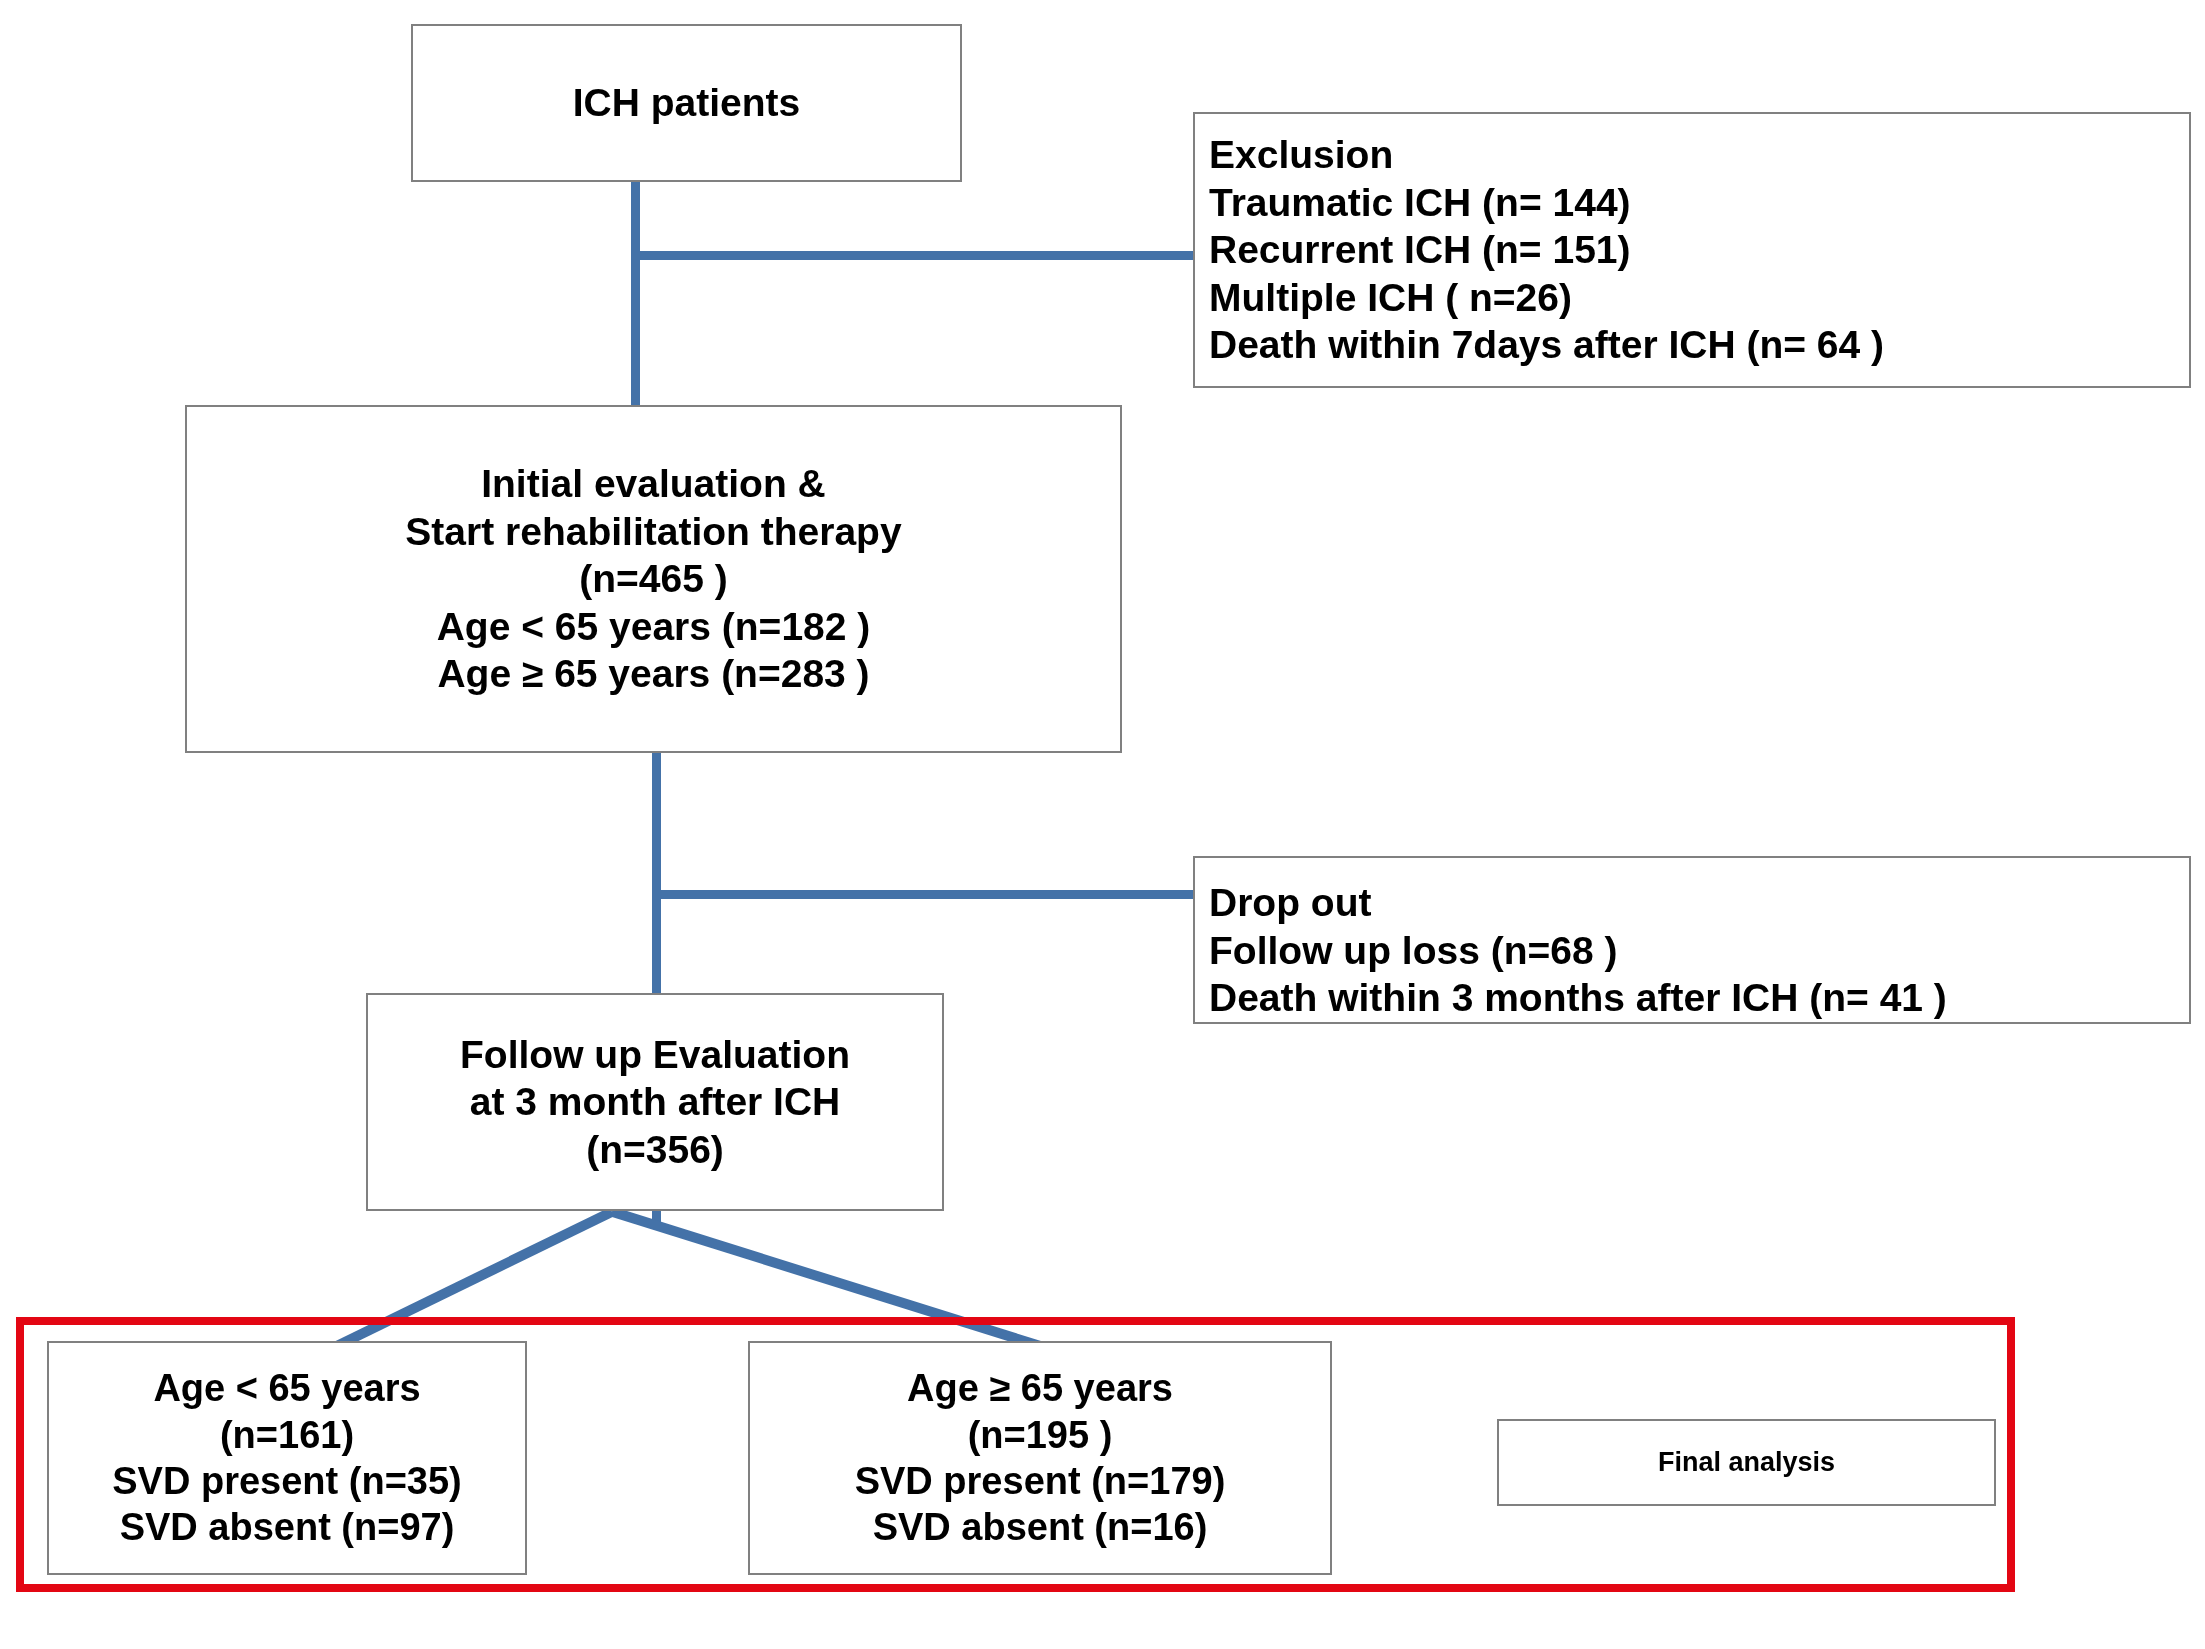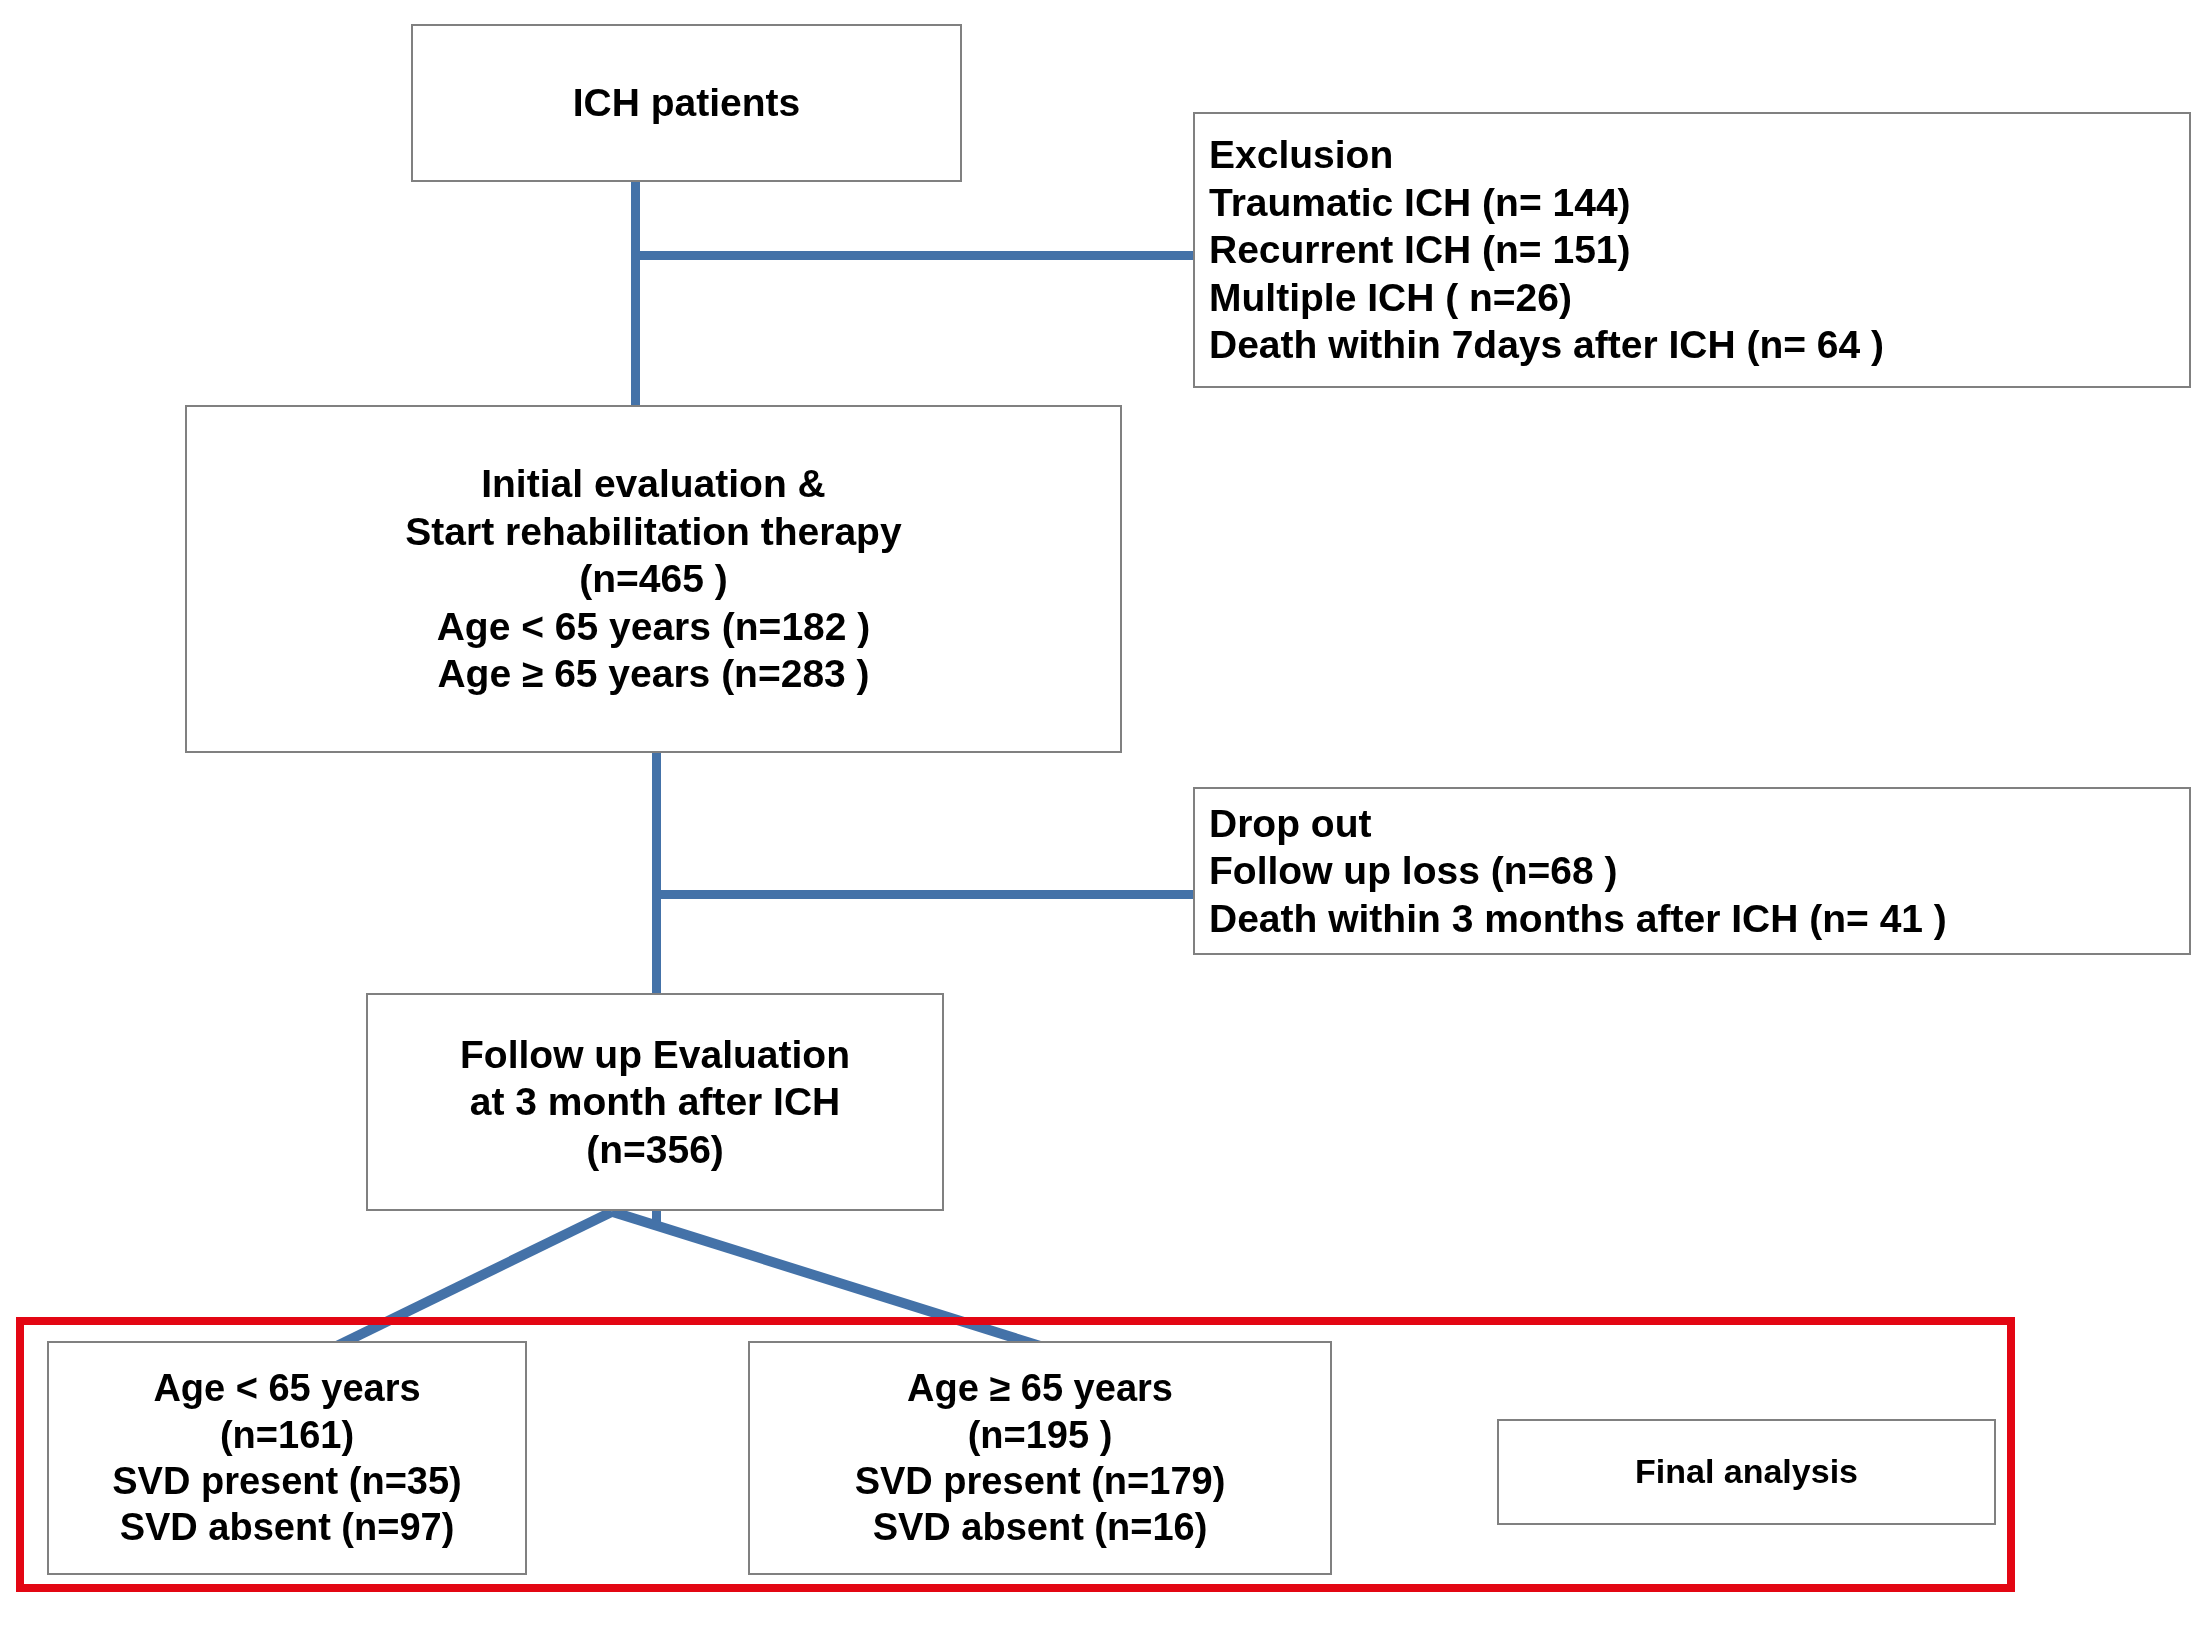--- a/index.html
+++ b/index.html
@@ -33,25 +33,25 @@
     white-space: pre;
   }
   .center .ln { text-align: center; }
   .left .ln { text-align: left; }
   .left { padding-left: 14px; }
 
   
   #node-ich          { left: 411px;  top: 24px;   width: 551px;  height: 158px;  font-size: 39px; }
   #node-exclusion    { left: 1193px; top: 112px;  width: 998px; height: 276px;  font-size: 39px; }
   #node-initial      { left: 185px;  top: 405px;  width: 937px; height: 348px;  font-size: 39px; }
-  #node-dropout      { left: 1193px; top: 787px; width: 998px; height: 168px;  font-size: 39px; }
+  #node-dropout      { left: 1193px; top: 856px; width: 998px; height: 168px;  font-size: 39px; justify-content: flex-end; }
   #node-followup     { left: 366px;  top: 993px; width: 578px;  height: 218px;  font-size: 39px; }
   #node-age-lt       { left: 47px;   top: 1341px; width: 480px;  height: 234px;  font-size: 38px; }
   #node-age-ge       { left: 748px; top: 1341px; width: 584px;  height: 234px;  font-size: 38px; }
-  #node-final        { left: 1497px; top: 1419px; width: 499px;  height: 106px;  font-size: 34px; }
+  #node-final        { left: 1497px; top: 1419px; width: 499px;  height: 87px;  font-size: 27px; }
 
   
   .conn {
     position: absolute;
     background: #4472a8;
     z-index: 2;
   }
   #conn-v1 { left: 631px; top: 182px;  width: 8.8px;  height: 225px; }
   #conn-h1 { left: 631px; top: 251px;  width: 565px; height: 8.8px; }
   #conn-v2 { left: 652px; top: 752px; width: 8.8px;  height: 245px; }

